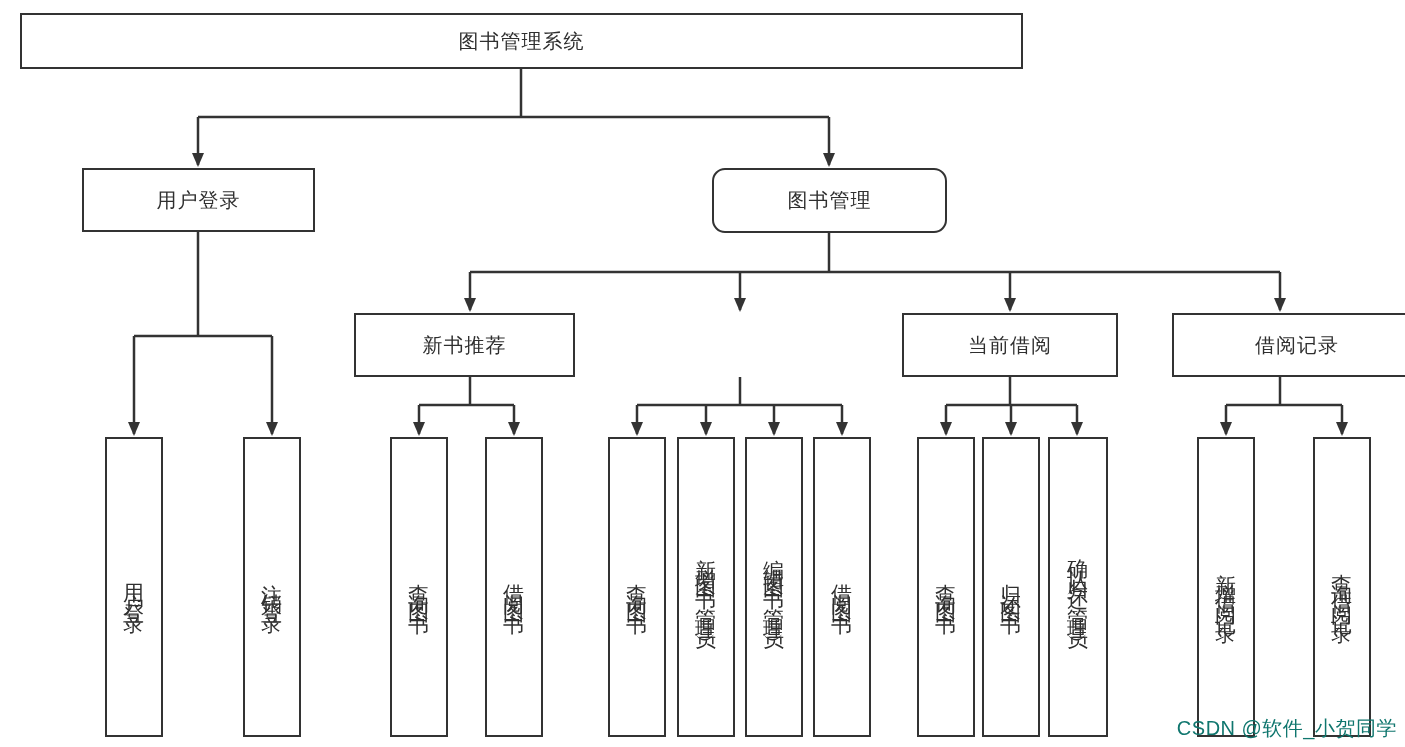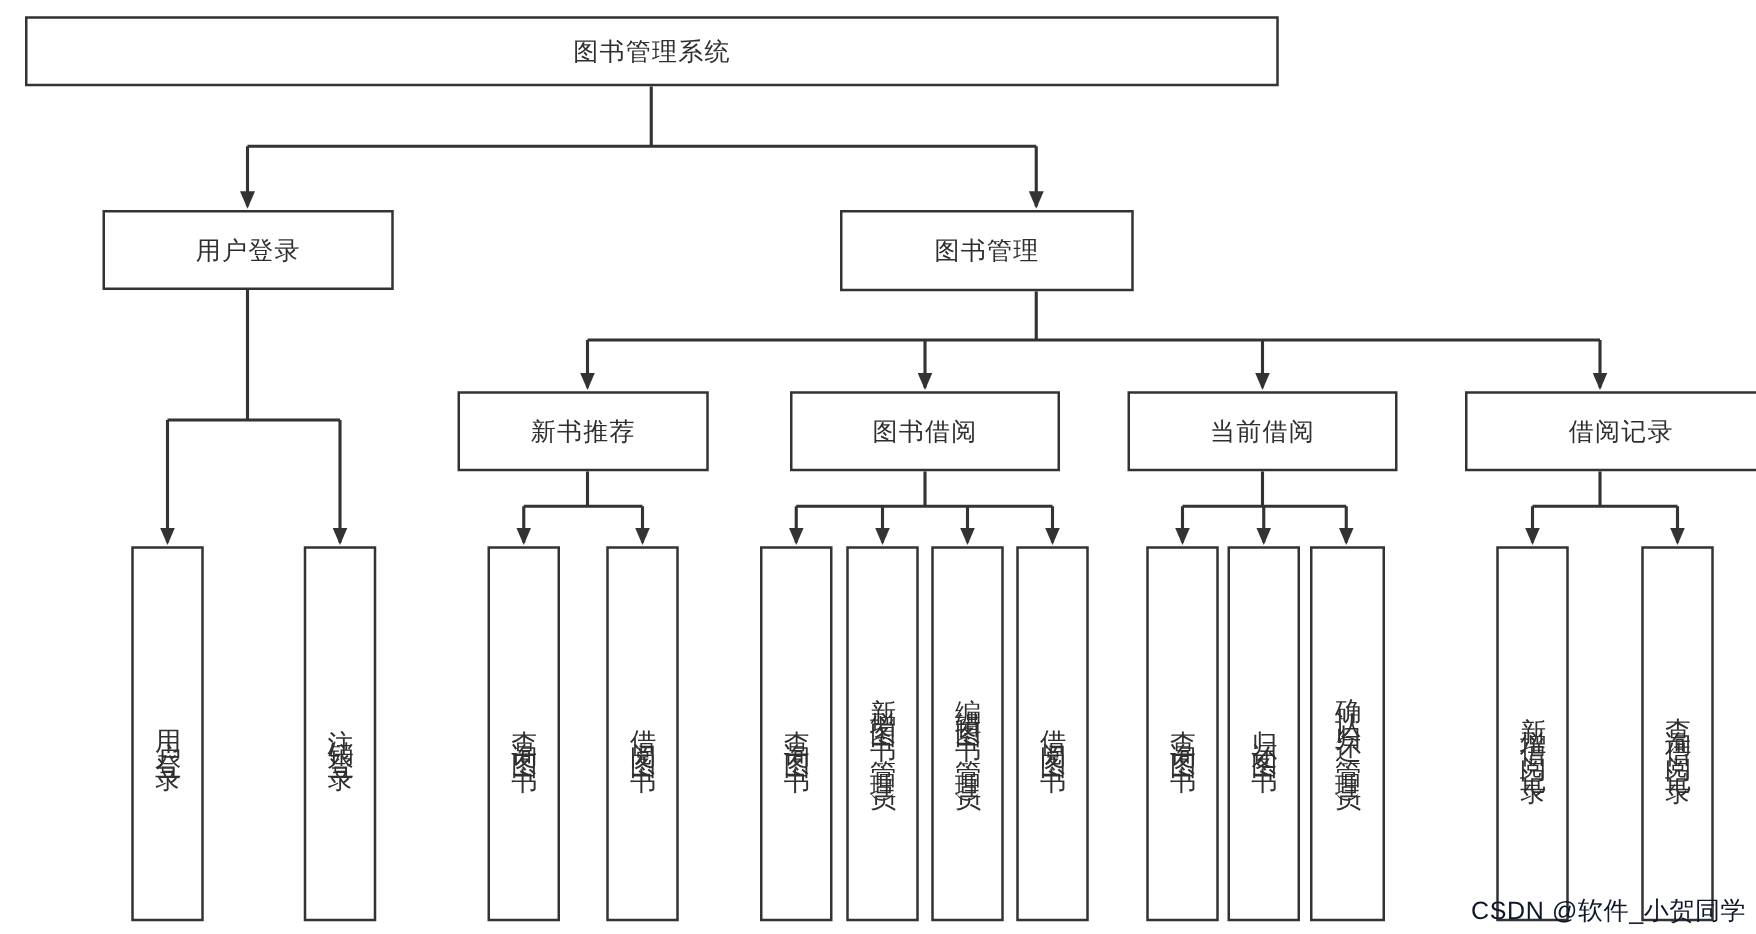--- a/index.html
+++ b/index.html
@@ -29,21 +29,21 @@
     text-orientation: mixed;
     font-size: 21px;
     letter-spacing: 10px;
     line-height: 1;
   }
   .watermark {
     position: absolute;
     right: 8px;
     bottom: 5px;
     font-size: 20px;
-    color: #0f172a;
+    color: #0f766e;
     letter-spacing: 0.5px;
     white-space: nowrap;
   }
 </style>
 </head>
 <body>
 
 <div class="stage">
 
   <svg class="wires" width="1405" height="747" viewBox="0 0 1405 747" aria-hidden="true">
@@ -92,24 +92,23 @@
       <path d="M1280,377 V405"></path>
       <path d="M1226,405 H1342"></path>
       <path d="M1226,405 V434" marker-end="url(#arw)"></path>
       <path d="M1342,405 V434" marker-end="url(#arw)"></path>
     </g>
   </svg>
 
   <div class="box h" style="left:20px; top:13px; width:1003px; height:56px;">图书管理系统</div>
 
   <div class="box h" style="left:82px; top:168px; width:233px; height:64px;">用户登录</div>
-  <div class="box h" style="left:672px; top:168px; width:235px; height:65px;">图书管理</div>
+  <div class="box h" style="left:712px; top:168px; width:235px; height:65px;border-radius:13px;">图书管理</div>
 
-  <div class="box h" style="left:366px; top:313px; width:201px; height:64px;">新书推荐</div>
-  <div class="box h" style="left:632px; top:313px; width:216px; height:64px;">图书借阅</div>
+  <div class="box h" style="left:354px; top:313px; width:221px; height:64px;">新书推荐</div>
   <div class="box h" style="left:902px; top:313px; width:216px; height:64px;text-align:right;">当前借阅</div>
   <div class="box h" style="left:1172px; top:313px; width:250px; height:64px;">借阅记录</div>
 
   <div class="box v" style="left:105px; top:437px; width:58px; height:300px;">用户登录</div>
   <div class="box v" style="left:243px; top:437px; width:58px; height:300px;">注销登录</div>
 
   <div class="box v" style="left:390px; top:437px; width:58px; height:300px;">查询图书</div>
   <div class="box v" style="left:485px; top:437px; width:58px; height:300px;">借阅图书</div>
 
   <div class="box v" style="left:608px; top:437px; width:58px; height:300px;">查询图书</div>

